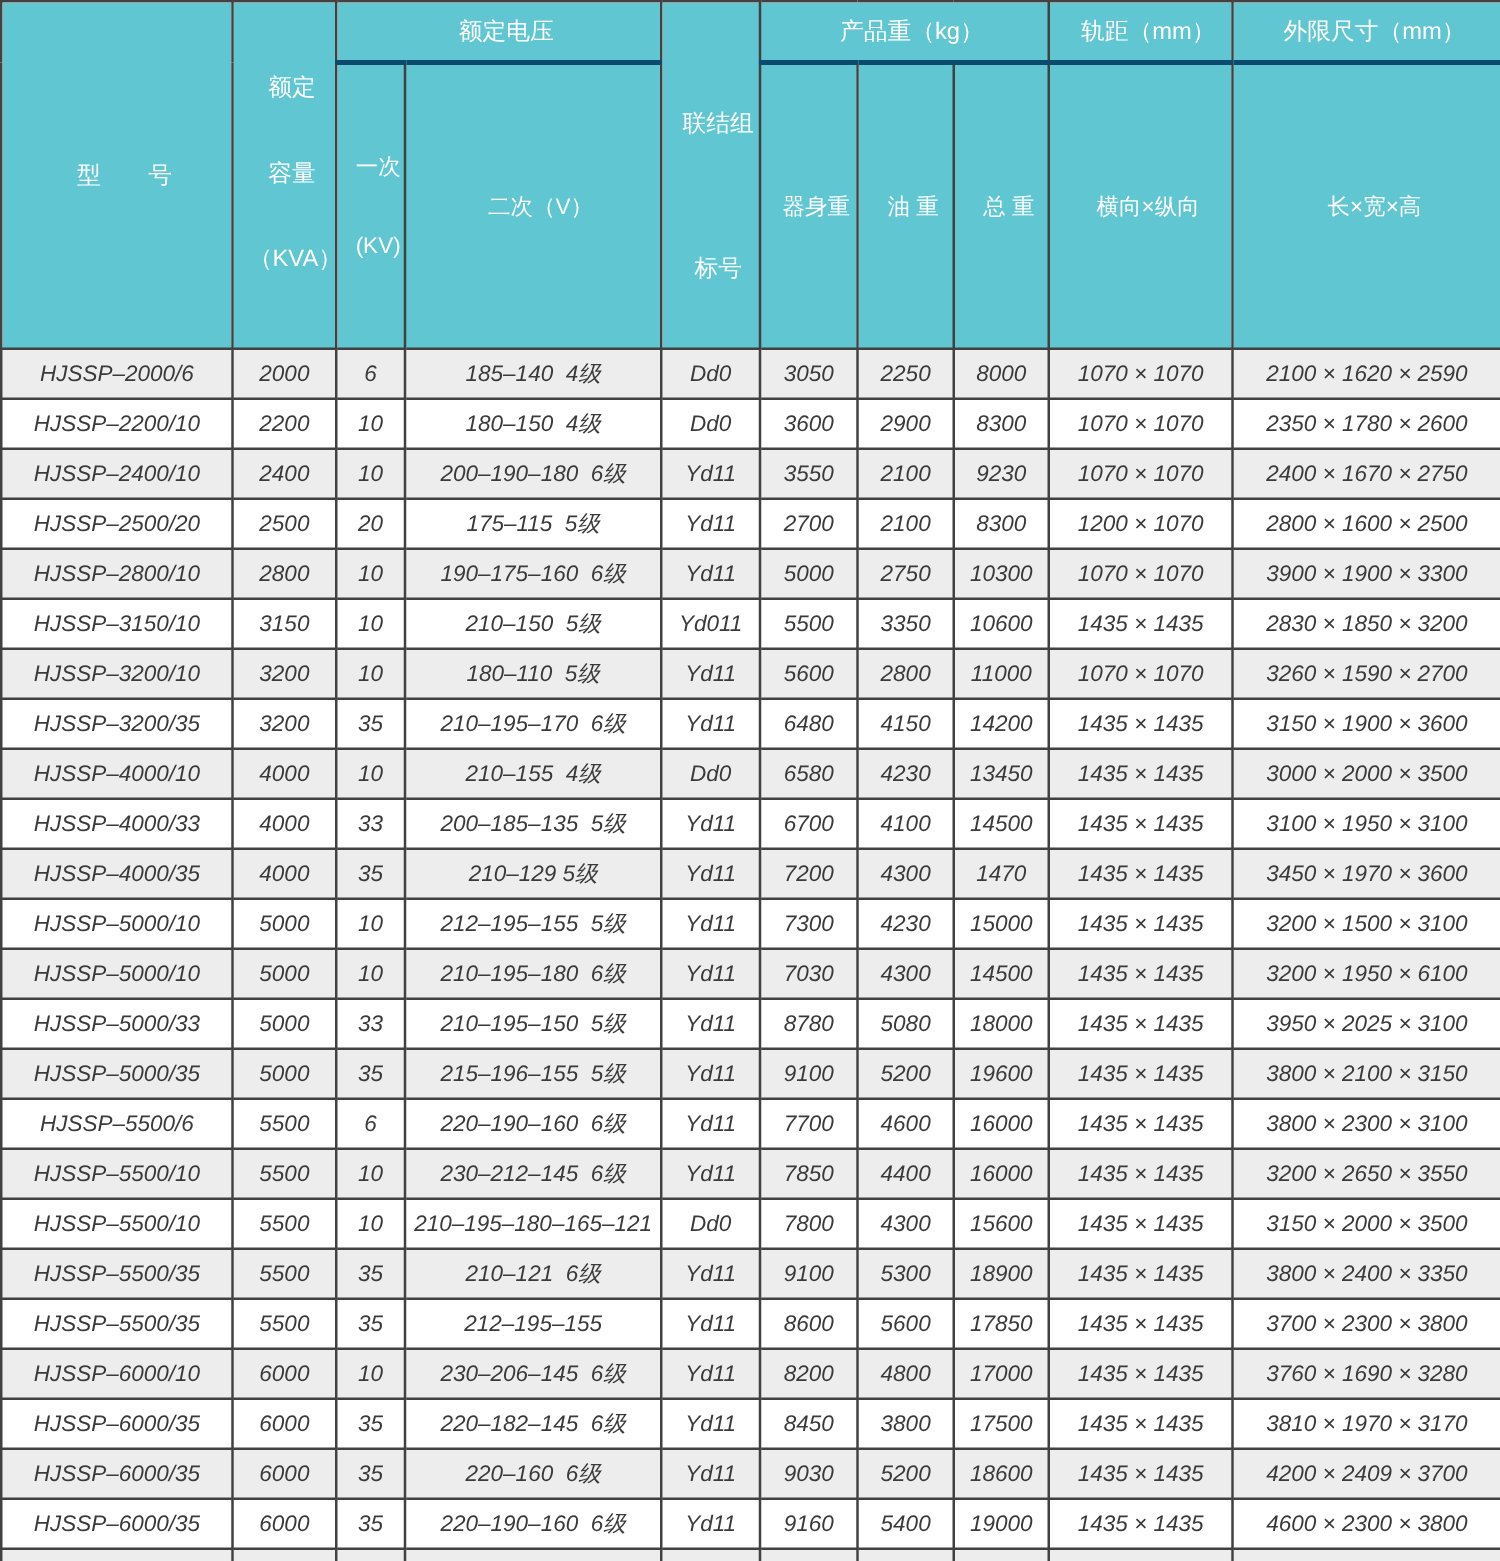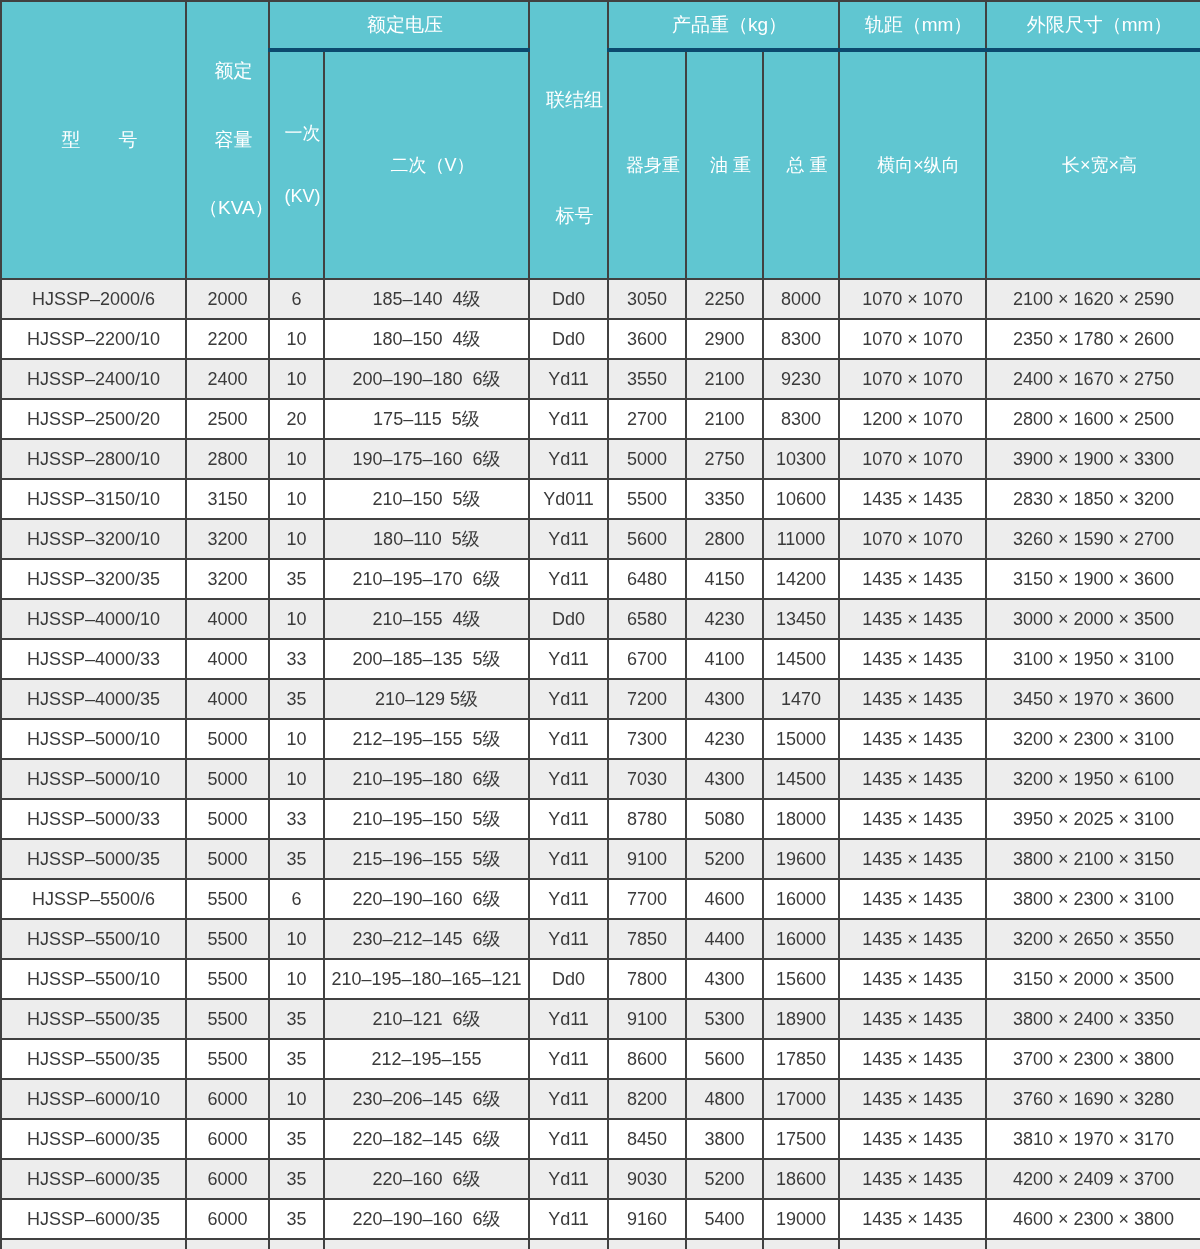--- a/index.html
+++ b/index.html
@@ -34,21 +34,21 @@
   }
   table.spec td{
     font-size:18px;
     color:var(--text);
     white-space:pre;
     background:#ffffff;
   }
   thead tr.h1{height:36px;}
   thead tr.h2{height:50px;}
   thead tr.h2 th{border-top:4px solid #0c4a6e;font-size:18px;}
-  tbody tr{height:40px;}
+  tbody tr{height:40px;font-style:italic;}
   tbody tr.stripe td{background:var(--stripe);}
   .stack span{display:block;line-height:1.3;}
   .conn span{display:block;line-height:1.9;margin-top:36px;}
   .primary span{display:block;line-height:1.15;font-size:18px;}
 </style>
 </head>
 <body>
 
 <div class="page">
   <table class="spec">
@@ -230,21 +230,21 @@
         <tr>
           <td>HJSSP–5000/10</td>
           <td>5000</td>
           <td>10</td>
           <td>212–195–155  5级</td>
           <td>Yd11</td>
           <td>7300</td>
           <td>4230</td>
           <td>15000</td>
           <td>1435 × 1435</td>
-          <td>3200 × 2300 × 3100</td>
+          <td>3200 × 1500 × 3100</td>
         </tr>
         <tr class="stripe">
           <td>HJSSP–5000/10</td>
           <td>5000</td>
           <td>10</td>
           <td>210–195–180  6级</td>
           <td>Yd11</td>
           <td>7030</td>
           <td>4300</td>
           <td>14500</td>

